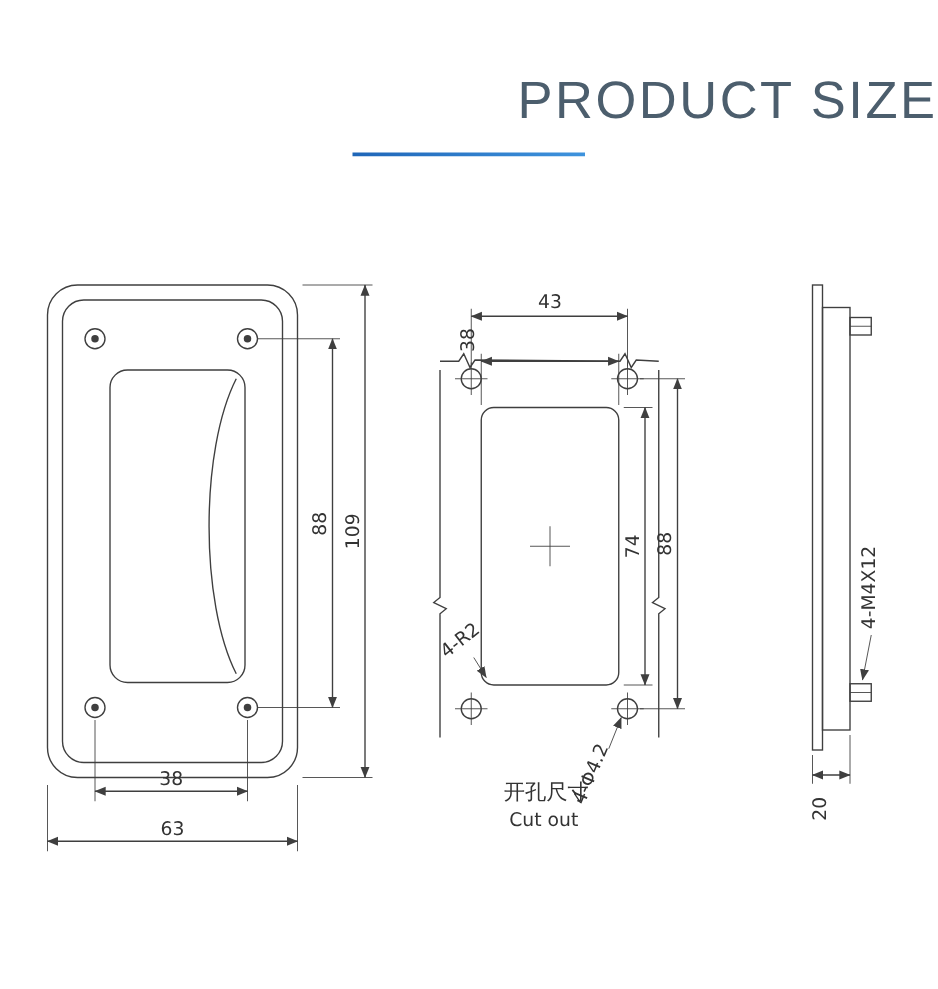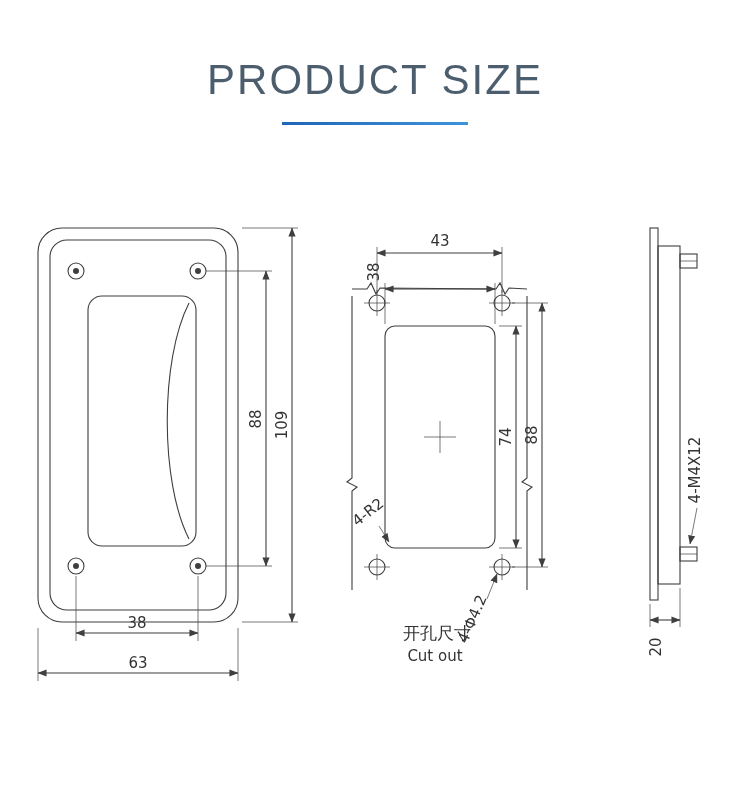--- a/index.html
+++ b/index.html
@@ -1,18 +1,18 @@
 <!DOCTYPE html>
 <html><head>
 <meta charset="utf-8">
 <style>
   html,body{margin:0;padding:0;background:#ffffff;}
   .page{position:relative;width:750px;height:791px;overflow:hidden;background:#ffffff;
         font-family:"Liberation Sans", sans-serif;}
-  .hdr{position:absolute;top:56px;left:0;width:100%;text-align:center;z-index:2;}
+  .hdr{position:absolute;top:56px;left:0;width:100%;text-align:right;z-index:2;}
   .hdr h1{margin:0;font-size:42px;font-weight:400;color:#4c5e6d;letter-spacing:2px;
           font-family:"Liberation Sans", sans-serif;}
   .hdr .rule{width:186px;height:3px;margin:18px auto 0;
              background:linear-gradient(90deg,#1f66b8,#3e93dd);}
   svg{position:absolute;top:0;left:0;z-index:1;}
   .ln{stroke:#3f3f3f;stroke-width:1.1;fill:none;}
   .tn{stroke:#3f3f3f;stroke-width:0.7;fill:none;}
   .dt{font-family:"DejaVu Sans", sans-serif;font-size:15px;fill:#333333;text-anchor:middle;}
   .cap{font-size:17px;}
 </style>

